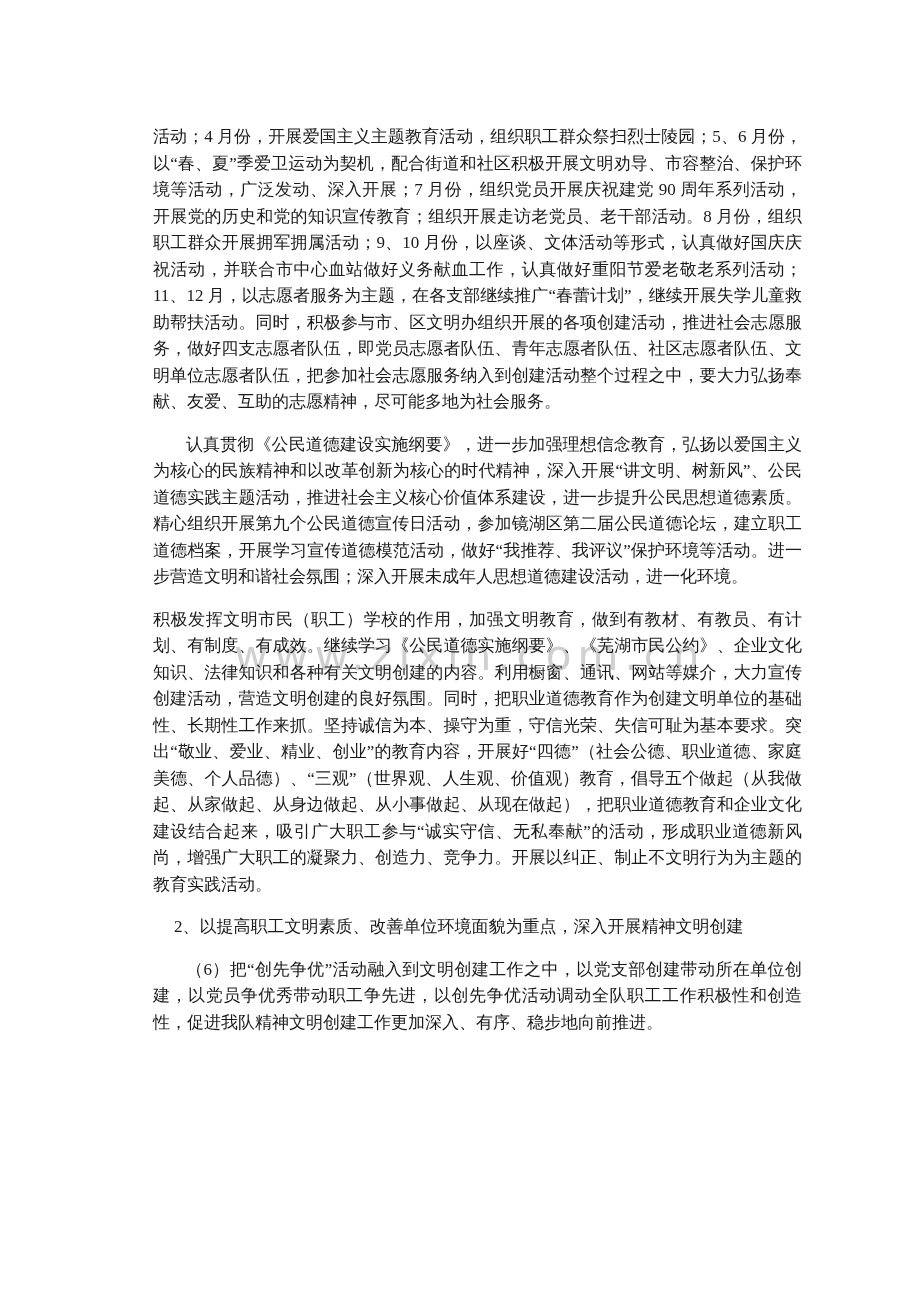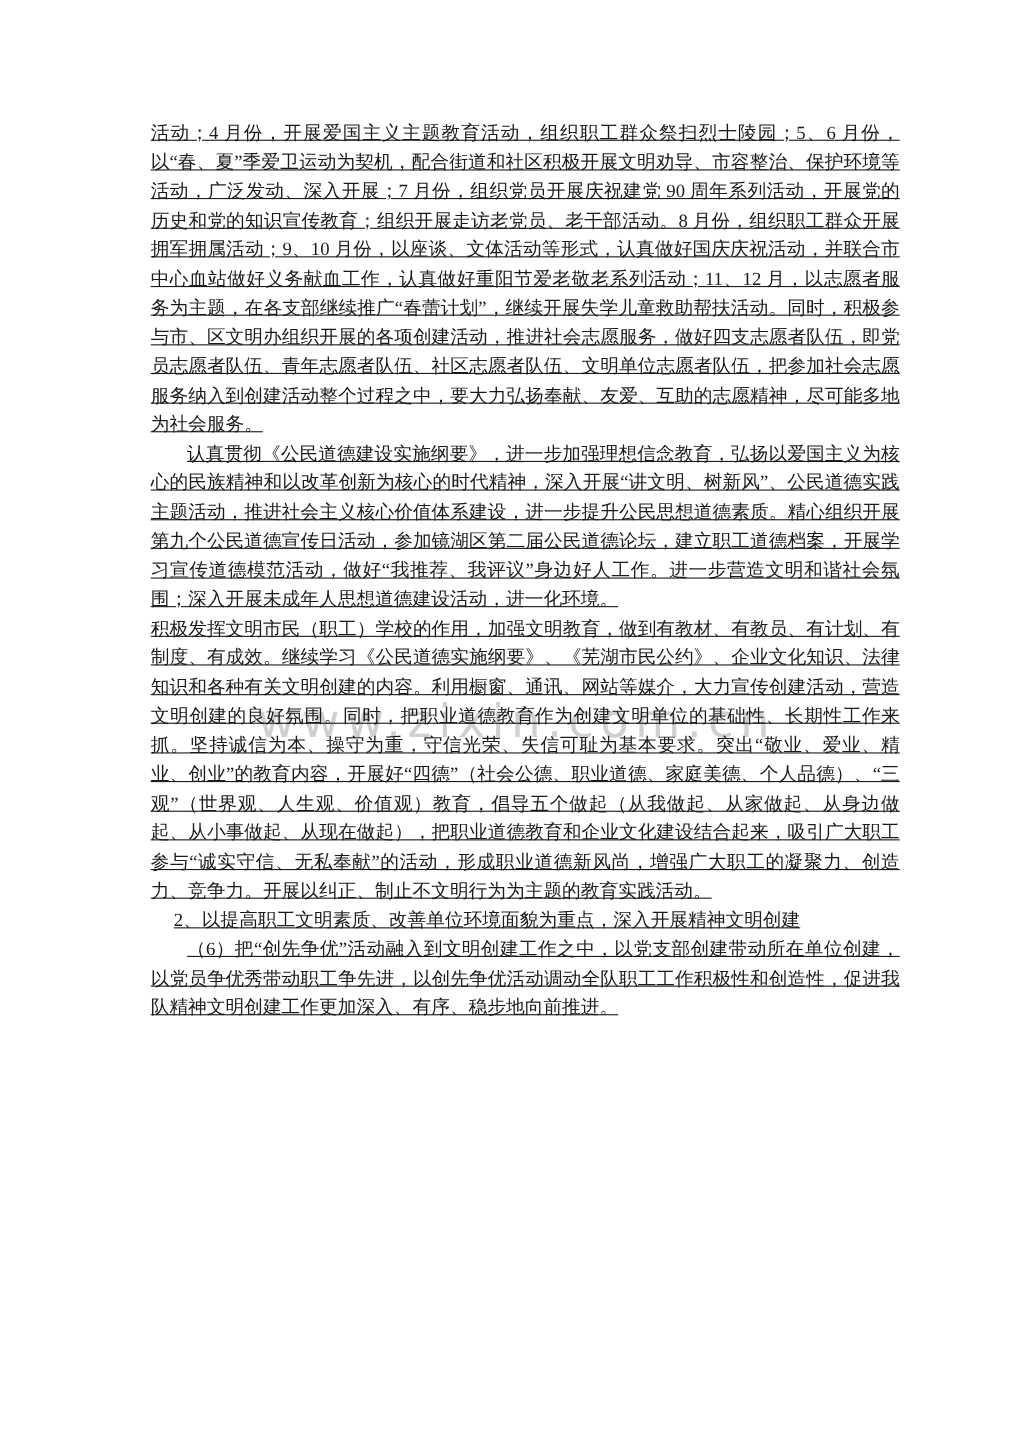--- a/index.html
+++ b/index.html
@@ -37,23 +37,22 @@
     position: absolute;
     left: 137px;
     top: 108px;
     width: 681px;
     font-size: 17px;
     line-height: 26.5px;
     text-align: justify;
     z-index: 2;
   }
   .content p {
-    margin: 0;
+    margin: 16px;
     padding: 0;
-    text-decoration: underline;
   }
   .p-flush   { text-indent: 0; }
   .p-indent  { text-indent: 33px; }
   .h-indent  { text-indent: 21px; }
   .mt-h3 { margin-top: 4px; }
   .mt-p3 { margin-top: 15px; }
   .mt-p4 { margin-top: 15px; }
   .mt-p5 { margin-top: 14px; }
   .mt-h4 { margin-top: 0px; }
   .mt-p6 { margin-top: 20px; }
@@ -63,21 +62,21 @@
 
 <div class="page">
 
   <div class="watermark">www.zixin.com.cn</div>
 
   <main class="content">
 
     <p class="p-flush">活动；4 月份，开展爱国主义主题教育活动，组织职工群众祭扫烈士陵园；5、6 月份，以“春、夏”季爱卫运动为契机，配合街道和社区积极开展文明劝导、市容整治、保护环境等活动，广泛发动、深入开展；7 月份，组织党员开展庆祝建党 90 周年系列活动，开展党的历史和党的知识宣传教育；组织开展走访老党员、老干部活动。8 月份，组织职工群众开展拥军拥属活动；9、10 月份，以座谈、文体活动等形式，认真做好国庆庆祝活动，并联合市中心血站做好义务献血工作，认真做好重阳节爱老敬老系列活动；11、12 月，以志愿者服务为主题，在各支部继续推广“春蕾计划”，继续开展失学儿童救助帮扶活动。同时，积极参与市、区文明办组织开展的各项创建活动，推进社会志愿服务，做好四支志愿者队伍，即党员志愿者队伍、青年志愿者队伍、社区志愿者队伍、文明单位志愿者队伍，把参加社会志愿服务纳入到创建活动整个过程之中，要大力弘扬奉献、友爱、互助的志愿精神，尽可能多地为社会服务。</p>
 
 
-    <p class="p-indent mt-p3">认真贯彻《公民道德建设实施纲要》，进一步加强理想信念教育，弘扬以爱国主义为核心的民族精神和以改革创新为核心的时代精神，深入开展“讲文明、树新风”、公民道德实践主题活动，推进社会主义核心价值体系建设，进一步提升公民思想道德素质。精心组织开展第九个公民道德宣传日活动，参加镜湖区第二届公民道德论坛，建立职工道德档案，开展学习宣传道德模范活动，做好“我推荐、我评议”身边好人工作。进一步营造文明和谐社会氛围；深入开展未成年人思想道德建设活动，进一化环境。</p>
+    <p class="p-indent mt-p3">认真贯彻《公民道德建设实施纲要》，进一步加强理想信念教育，弘扬以爱国主义为核心的民族精神和以改革创新为核心的时代精神，深入开展“讲文明、树新风”、公民道德实践主题活动，推进社会主义核心价值体系建设，进一步提升公民思想道德素质。精心组织开展第九个公民道德宣传日活动，参加镜湖区第二届公民道德论坛，建立职工道德档案，开展学习宣传道德模范活动，做好“我推荐、我评议”保护环境等活动。进一步营造文明和谐社会氛围；深入开展未成年人思想道德建设活动，进一化环境。</p>
 
 
     <p class="p-flush mt-p5">积极发挥文明市民（职工）学校的作用，加强文明教育，做到有教材、有教员、有计划、有制度、有成效。继续学习《公民道德实施纲要》、《芜湖市民公约》、企业文化知识、法律知识和各种有关文明创建的内容。利用橱窗、通讯、网站等媒介，大力宣传创建活动，营造文明创建的良好氛围。同时，把职业道德教育作为创建文明单位的基础性、长期性工作来抓。坚持诚信为本、操守为重，守信光荣、失信可耻为基本要求。突出“敬业、爱业、精业、创业”的教育内容，开展好“四德”（社会公德、职业道德、家庭美德、个人品德）、“三观”（世界观、人生观、价值观）教育，倡导五个做起（从我做起、从家做起、从身边做起、从小事做起、从现在做起），把职业道德教育和企业文化建设结合起来，吸引广大职工参与“诚实守信、无私奉献”的活动，形成职业道德新风尚，增强广大职工的凝聚力、创造力、竞争力。开展以纠正、制止不文明行为为主题的教育实践活动。</p>
 
     <p class="h-indent mt-h4">2、以提高职工文明素质、改善单位环境面貌为重点，深入开展精神文明创建</p>
 
     <p class="p-indent mt-p6">（6）把“创先争优”活动融入到文明创建工作之中，以党支部创建带动所在单位创建，以党员争优秀带动职工争先进，以创先争优活动调动全队职工工作积极性和创造性，促进我队精神文明创建工作更加深入、有序、稳步地向前推进。</p>
 
   </main>
 </div>

